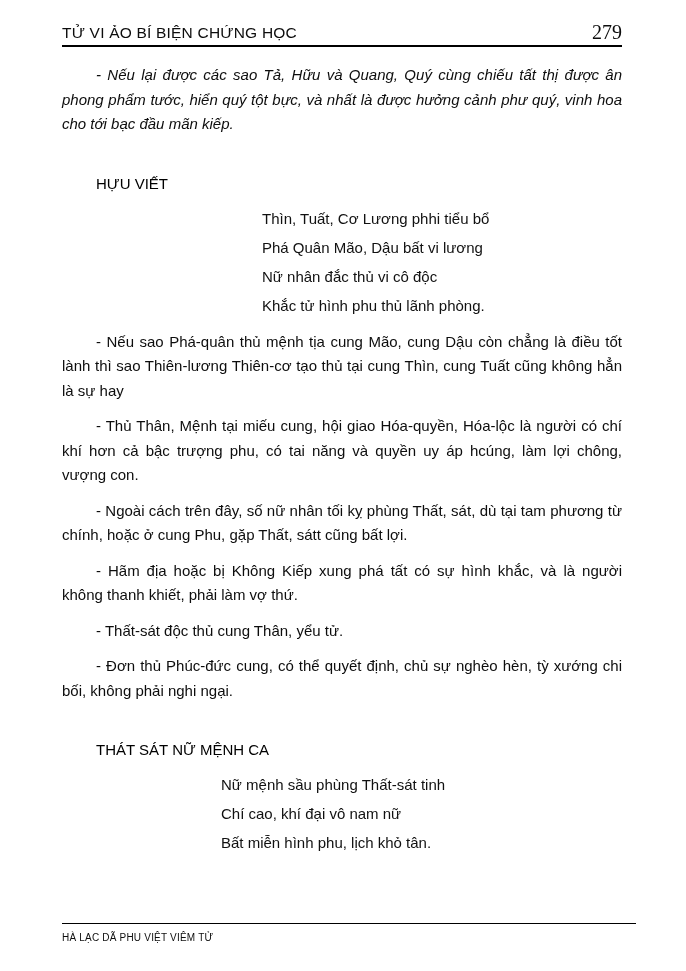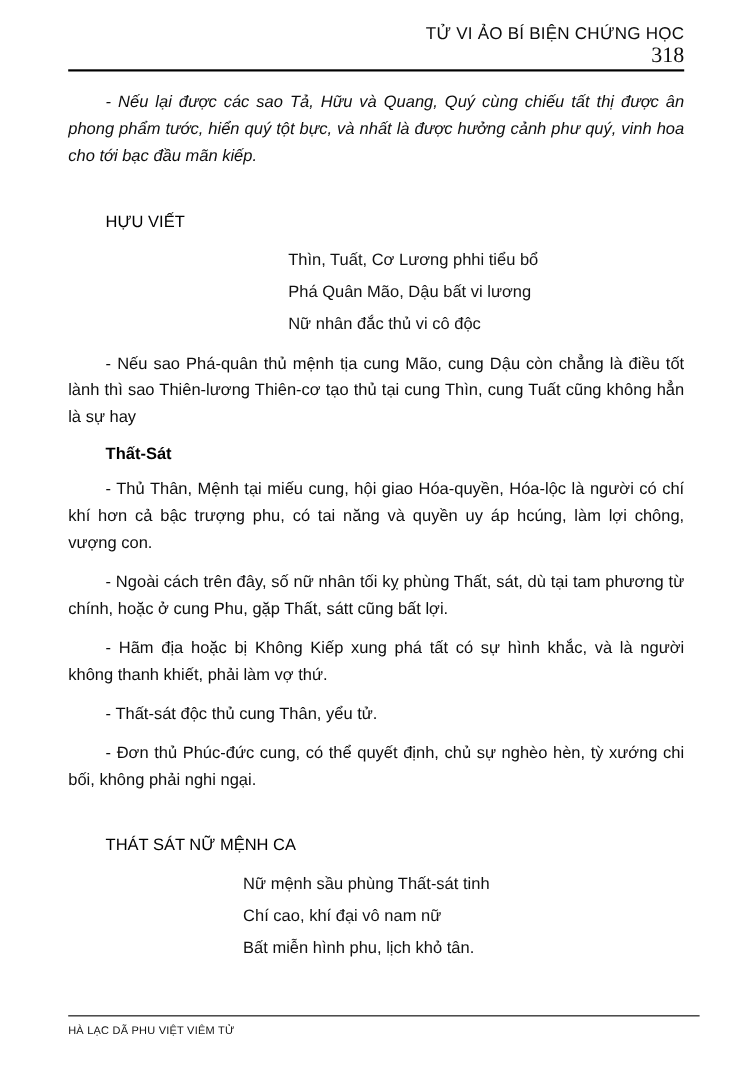--- a/index.html
+++ b/index.html
@@ -16,26 +16,25 @@
     font-family: "Liberation Sans", "DejaVu Sans", sans-serif;
     font-size: 15px;
     overflow: hidden;
     box-sizing: border-box;
   }
   .content {
     padding: 0 64px 0 62px;
   }
   .header-row {
     display: flex;
-    justify-content: center;
+    justify-content: space-between;
     align-items: flex-end;
     padding-top: 22px;
     border-bottom: 2px solid #000000;
     padding-bottom: 3px;
-    flex-direction: column;
   }
   .header-title {
     font-size: 15.5px;
     letter-spacing: 0.2px;
     color: #0d0d0d;
   }
   .header-pagenum {
     font-family: "Liberation Serif", "DejaVu Serif", serif;
     font-size: 20px;
     line-height: 1;
@@ -91,36 +90,36 @@
   }
 </style>
 </head>
 <body>
 
 <div class="page">
   <div class="content">
 
     <div class="header-row">
       <span class="header-title">TỬ VI ẢO BÍ BIỆN CHỨNG HỌC</span>
-      <span class="header-pagenum">318</span>
+      <span class="header-pagenum">279</span>
     </div>
 
     <p class="para first">- Nếu lại được các sao Tả, Hữu và Quang, Quý cùng chiếu tất thị được ân phong phẩm tước, hiển quý tột bực, và nhất là  được hưởng cảnh phư quý, vinh hoa cho tới bạc đầu mãn kiếp.</p>
 
     <div class="section-heading">HỰU VIẾT</div>
 
     <div class="verse verse-1">
       <div class="verse-line">Thìn, Tuất, Cơ Lương phhi tiểu bổ</div>
       <div class="verse-line">Phá Quân Mão, Dậu bất vi lương</div>
       <div class="verse-line">Nữ nhân đắc thủ vi cô độc</div>
+      <div class="verse-line">Khắc tử hình phu thủ lãnh phòng.</div>
     </div>
 
     <p class="para">- Nếu sao Phá-quân thủ mệnh tịa cung Mão, cung Dậu còn chẳng là điều tốt lành thì sao Thiên-lương Thiên-cơ tạo thủ tại cung Thìn, cung Tuất cũng không hẳn là sự hay</p>
 
-    <div class="sub-heading">Thất-Sát</div>
 
     <p class="para">- Thủ Thân, Mệnh tại miếu cung, hội giao Hóa-quyền, Hóa-lộc là người có chí khí hơn cả bậc trượng phu, có tai năng và quyền uy áp hcúng, làm lợi chông, vượng con.</p>
     <p class="para">- Ngoài cách trên đây, số nữ nhân tối kỵ phùng Thất, sát, dù tại tam phương từ chính, hoặc ở cung Phu, gặp Thất, sátt cũng bất lợi.</p>
     <p class="para">- Hãm địa hoặc bị Không Kiếp xung phá tất có sự hình khắc, và là người không thanh khiết, phải làm vợ thứ.</p>
     <p class="para">- Thất-sát độc thủ cung Thân, yểu tử.</p>
     <p class="para">- Đơn thủ Phúc-đức cung, có thể quyết định, chủ sự nghèo hèn, tỳ xướng chi bối, không phải nghi ngại.</p>
 
     <div class="section-heading">THÁT SÁT NỮ MỆNH CA</div>
 
     <div class="verse verse-2">

